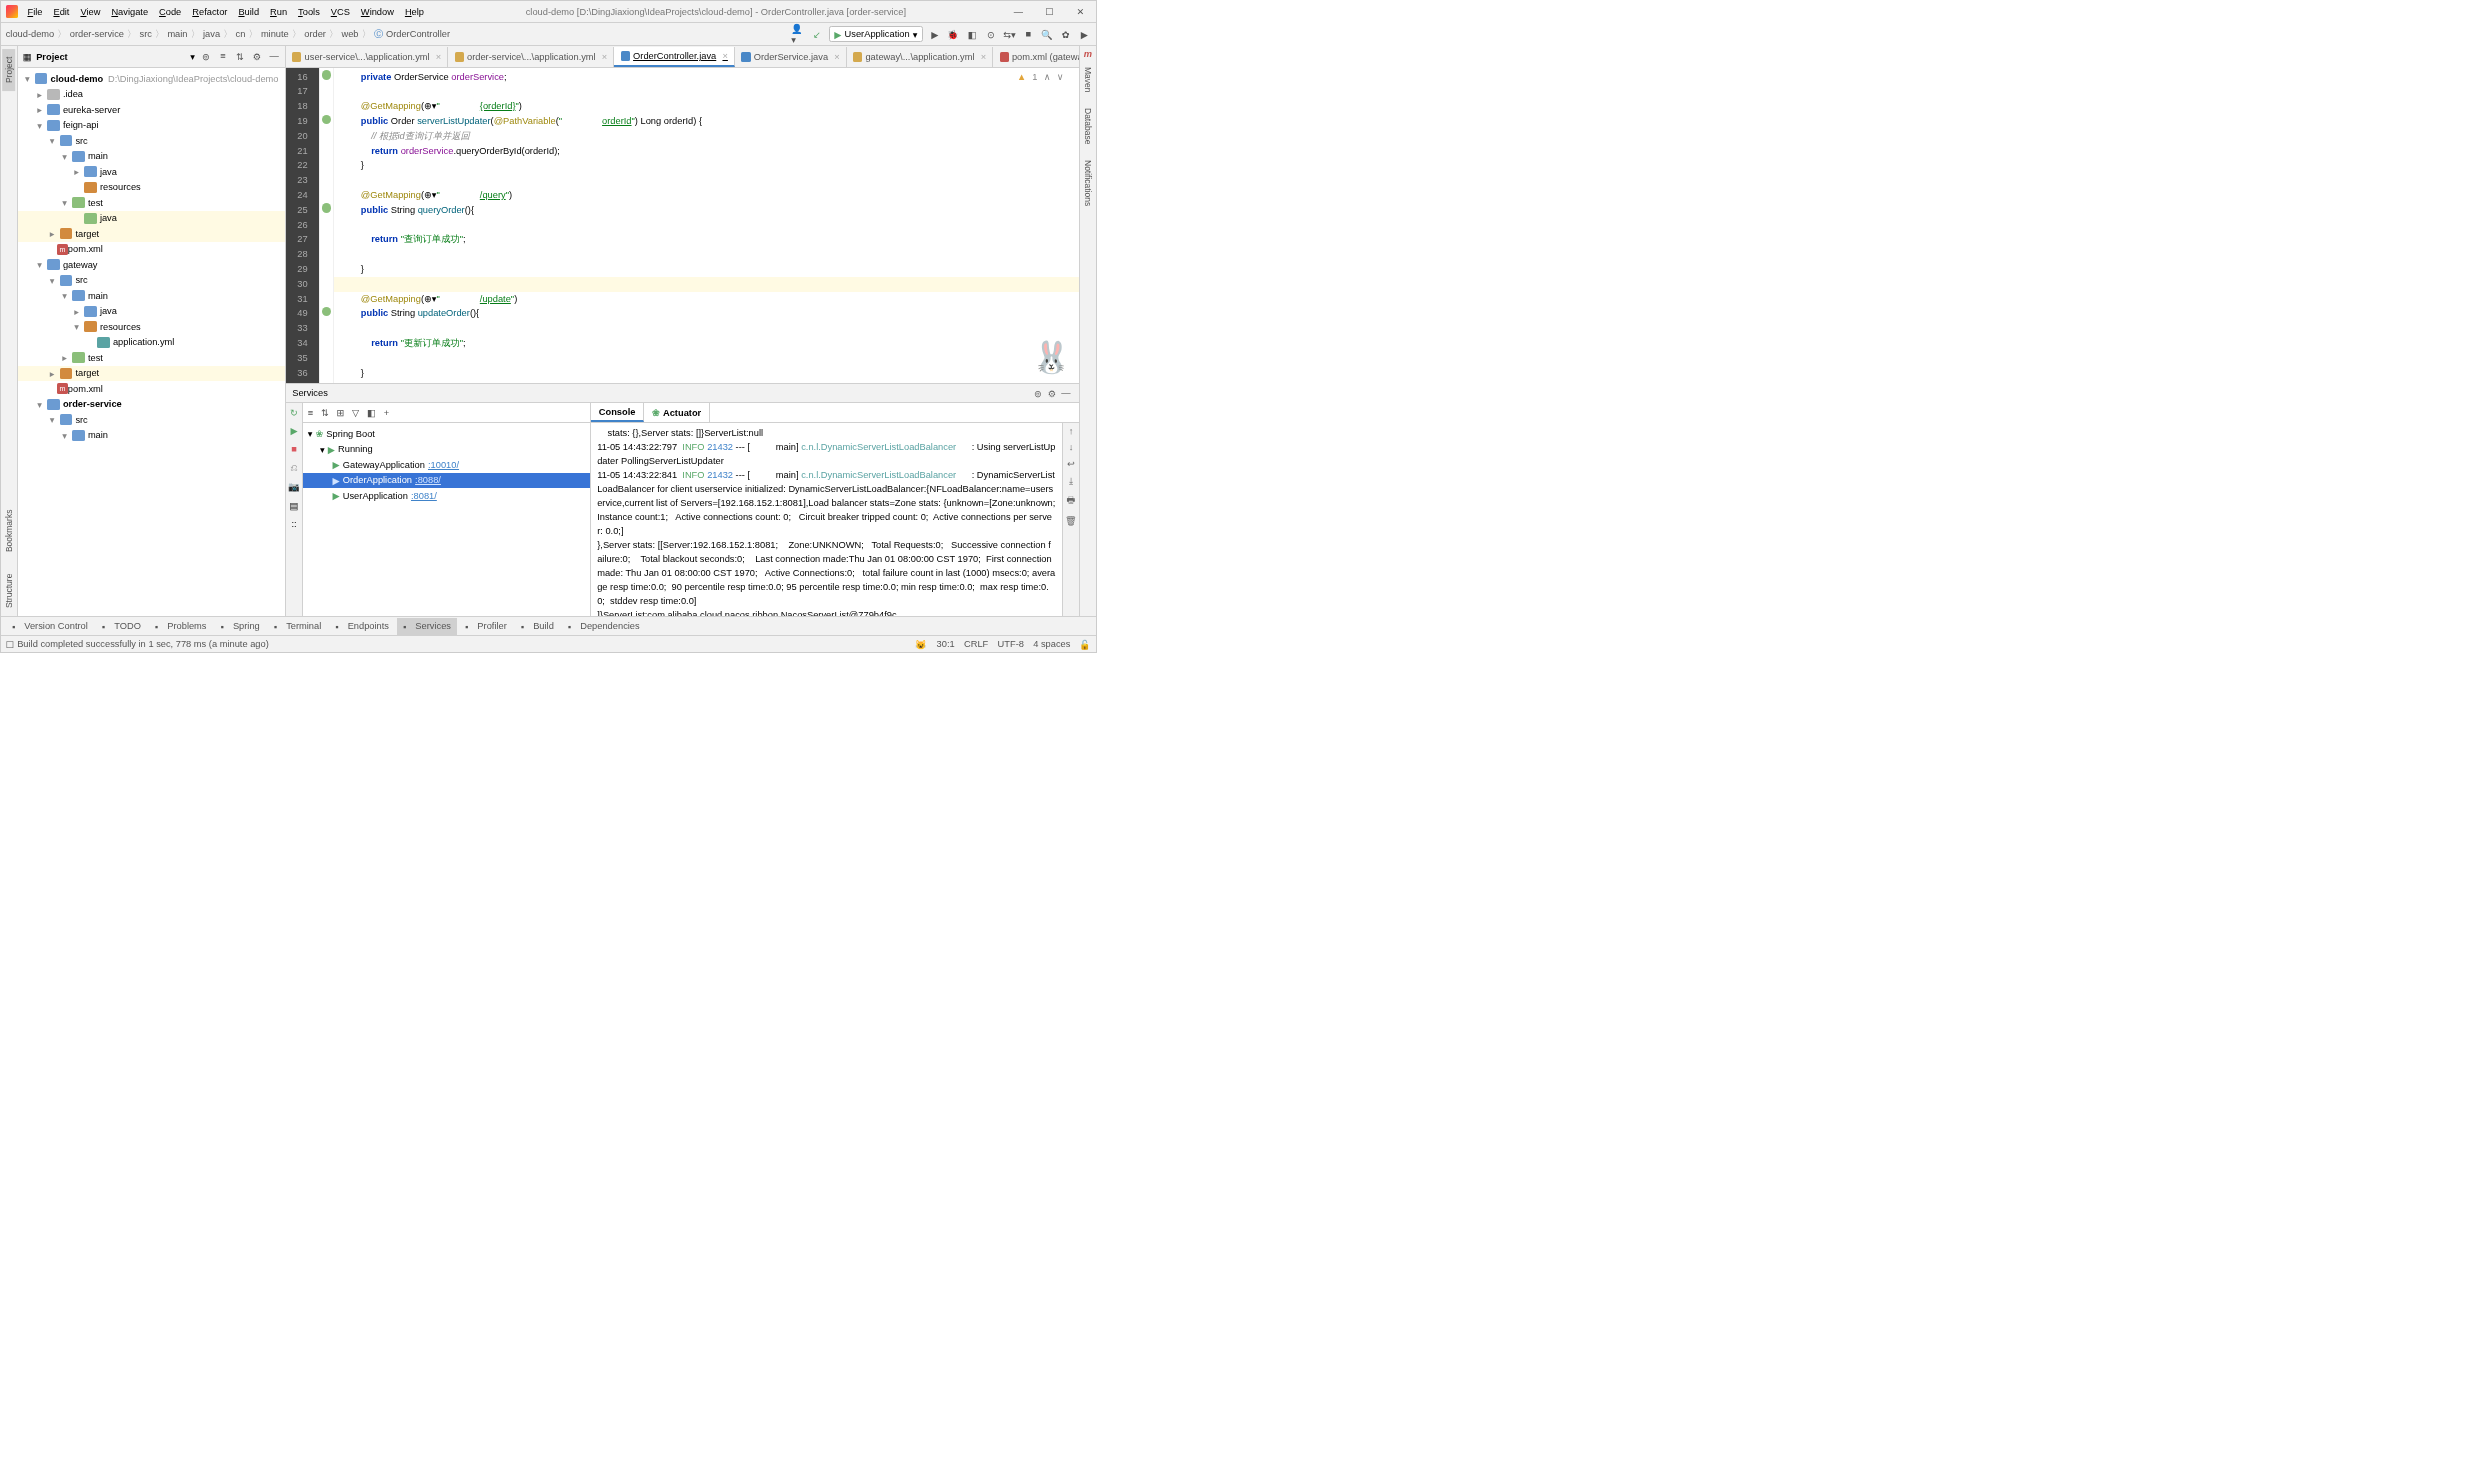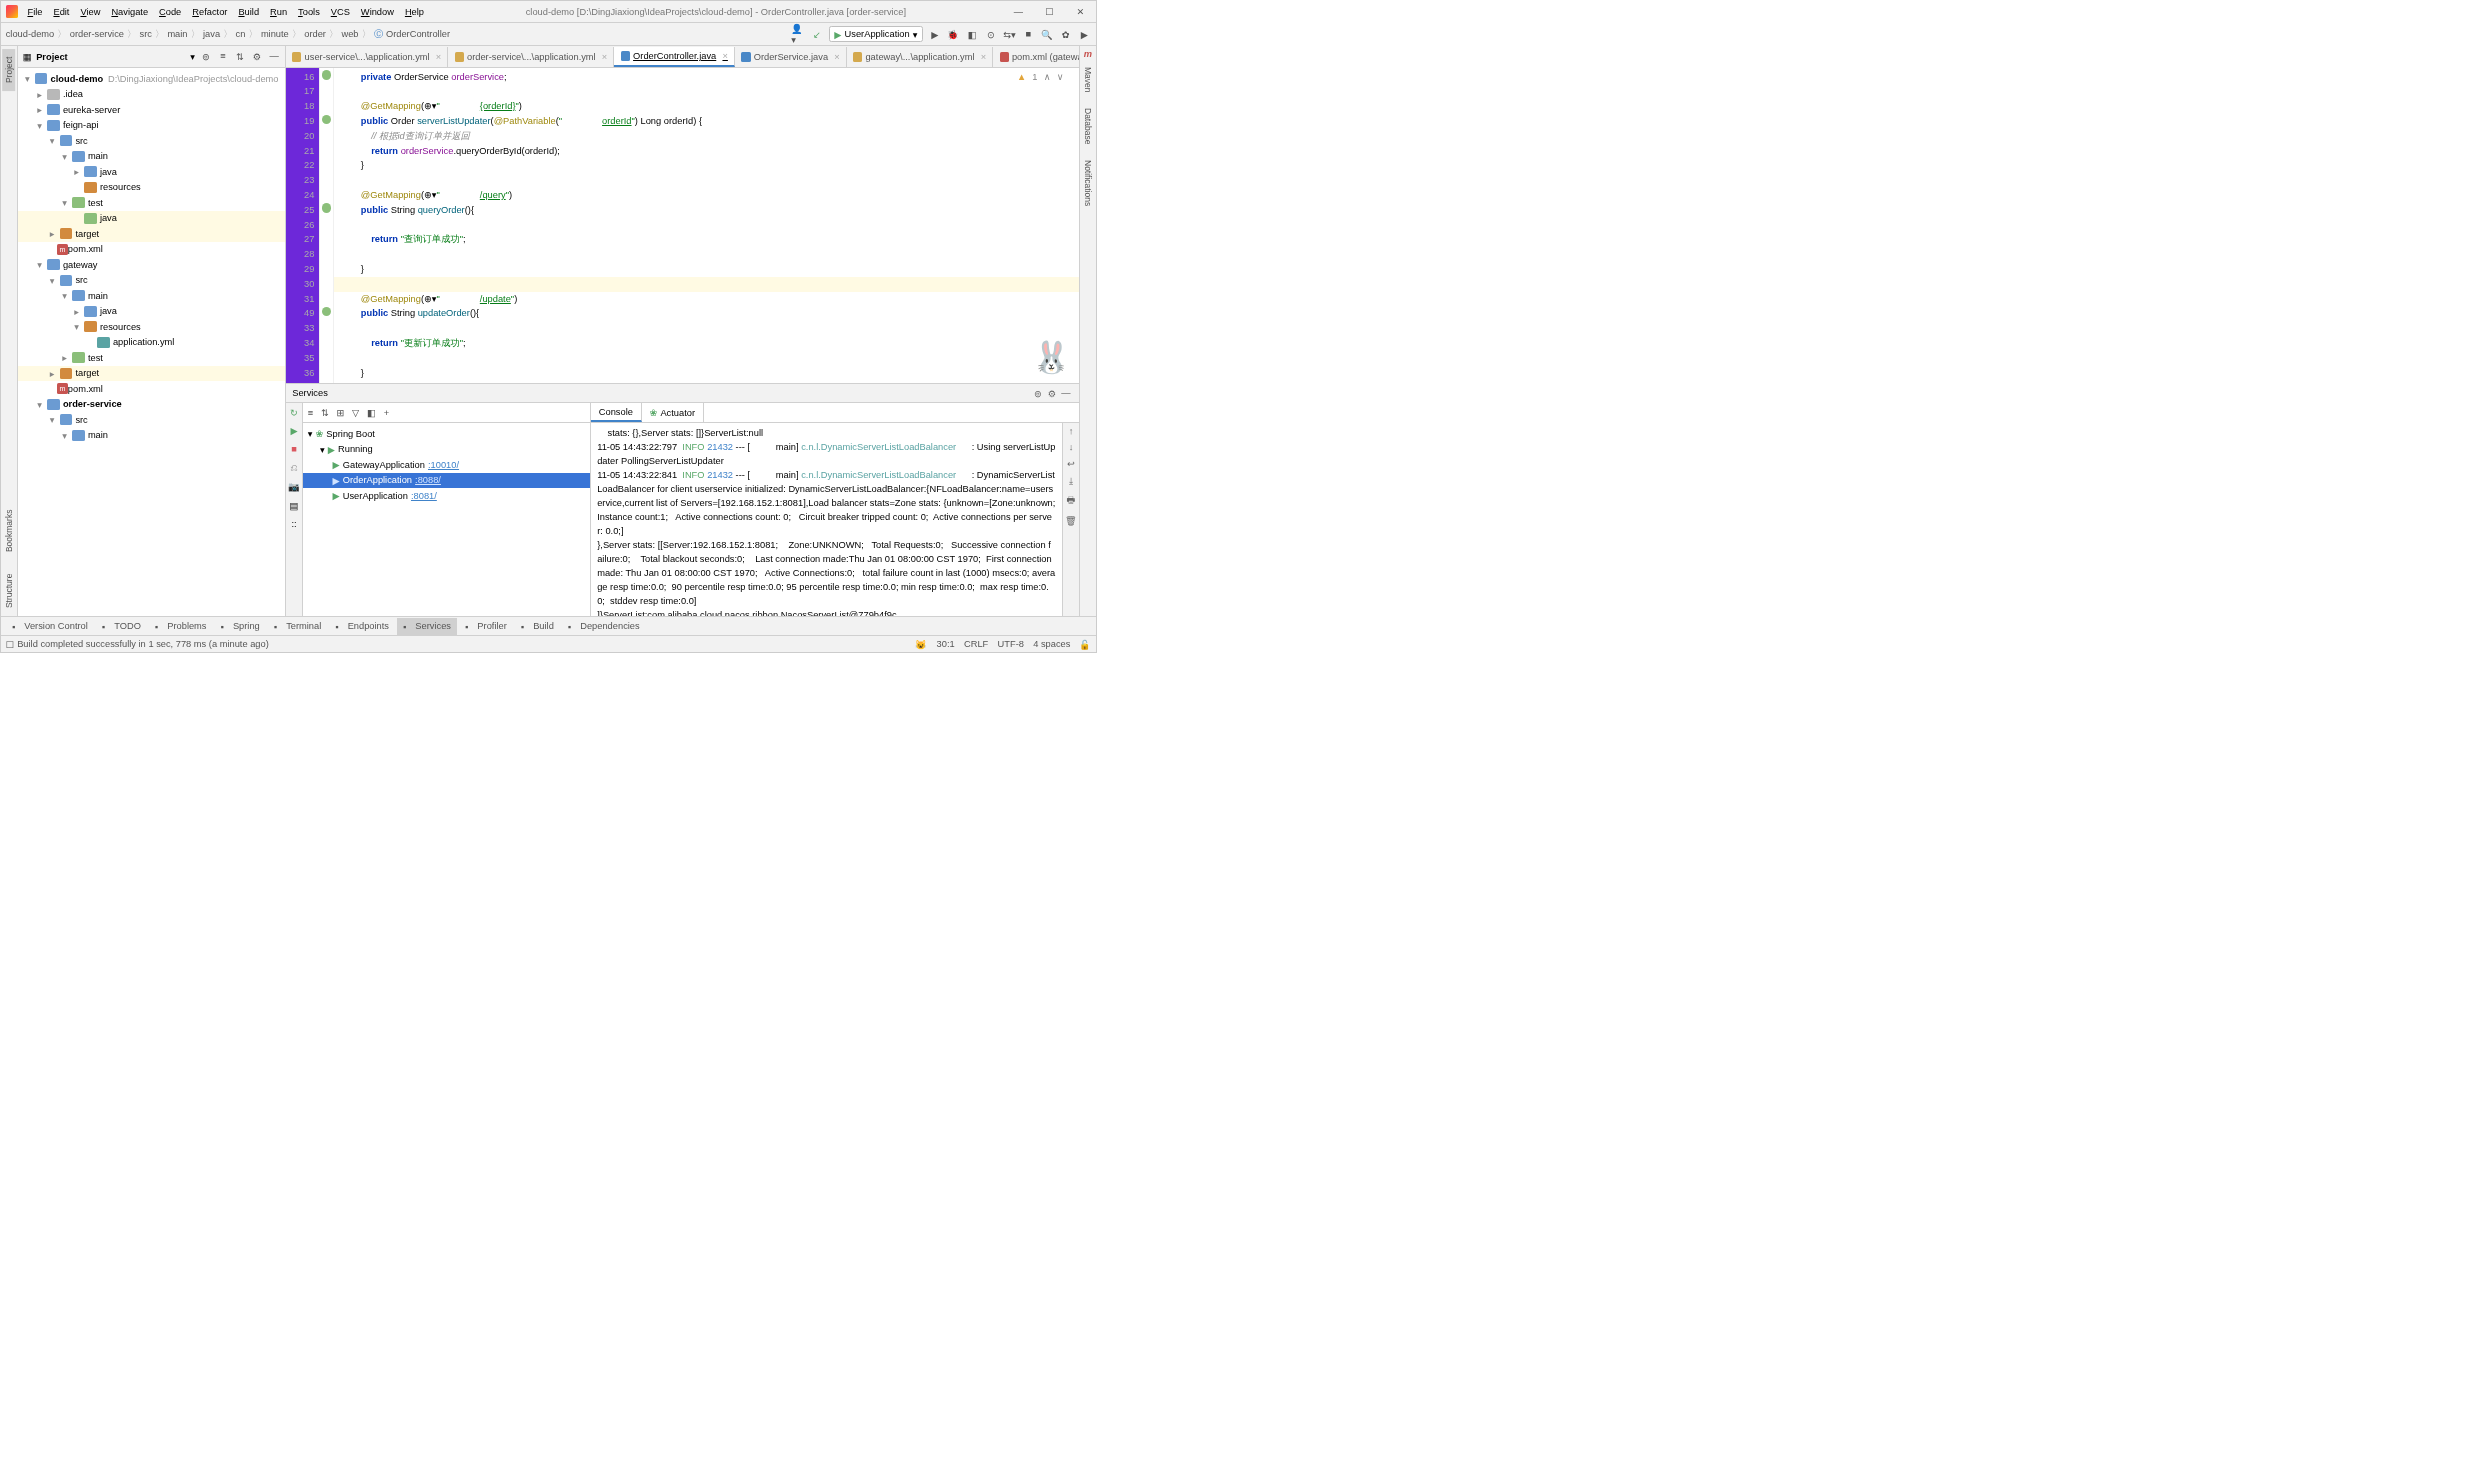--- a/index.html
+++ b/index.html
@@ -58,21 +58,21 @@
 .tabs { height:22px; display:flex; align-items:flex-end; background:#f2f2f2; border-bottom:0.8px solid #d0d0d0; overflow:hidden; }
 .tab { height:20px; padding:0 6.2px; display:flex; align-items:center; gap:3.1px; border-right:0.8px solid #d0d0d0; background:#f2f2f2; color:#555; cursor:pointer; white-space:nowrap; }
 .tab.active { background:#fff; border-bottom:2.3px solid #4083c9; color:#000;text-decoration:underline; }
 .tab .x { color:#aaa; margin-left:3.1px; }
 .tab .ti { width:9.3px; height:9.3px; border-radius:1.6px; }
 .ti-y { background:#d4a94e; }
 .ti-c { background:#4a88c7; border-radius:50%; }
 .ti-m { background:#c75450; }
 
 .code { flex:1; display:flex; font-family:"JetBrains Mono",Consolas,monospace; font-size:10px; overflow:hidden; position:relative; background:#fff; }
-.gutter { width:34px; background:#6d28d9; text-align:right; padding:1.6px 4.7px; color:#aaa; border-right:0.8px solid #eee; user-select:none; }
+.gutter { width:34px; background:#404040; text-align:center; padding:1.6px 4.7px; color:#aaa; border-right:0.8px solid #eee; user-select:none; }
 .gutter div { height:14.8px; line-height:14.8px; position:relative; }
 .gut2 { width:14px; background:#fff; border-right:0.8px solid #f0f0f0; }
 .gut2 div { height:14.8px; position:relative; }
 .gutmark { position:absolute; right:1.6px; top:2.3px; width:9.3px; height:9.3px; border-radius:50%; background:#8bbf7a; }
 .codetext { flex:1; padding:1.6px 0; overflow:auto; }
 .codetext .ln { height:14.8px; line-height:14.8px; white-space:pre; padding-left:6.2px; }
 .ln.hl { background:#fffae3; }
 .kw { color:#0033b3; font-weight:bold; }
 .ann { color:#9e880d; }
 .str { color:#067d17; }
@@ -93,21 +93,21 @@
 .svc .sside div { width:12.4px; height:12.4px; display:flex; align-items:center; justify-content:center; cursor:pointer; }
 .svc .stree { width:288px; border-right:0.8px solid #d0d0d0; display:flex; flex-direction:column; }
 .svc .stbar { height:20px; border-bottom:0.8px solid #d0d0d0; display:flex; align-items:center; padding:0 4.7px; gap:7.8px; color:#555; }
 .svc .stbar span { cursor:pointer; }
 .svc .stree-body { flex:1; padding:3.1px 0; overflow:auto; }
 .svc .srow { height:15.5px; display:flex; align-items:center; padding-left:4.7px; gap:3.1px; cursor:pointer; }
 .svc .srow.sel { background:#3874d6; color:#fff; }
 .svc .srow .port { color:#4083c9; text-decoration:underline; }
 .svc .srow.sel .port { color:#cfe2ff; }
 .svc .scont-wrap { flex:1; display:flex; flex-direction:column; min-width:0; }
-.svc .sc-tabs { height:20px; border-bottom:0.8px solid #d0d0d0; display:flex; align-items:flex-end; }
+.svc .sc-tabs { height:20px; border-bottom:0.8px solid #d0d0d0; display:flex; align-items:flex-end;font-weight:bold; }
 .svc .sc-tab { height:18.7px; padding:0 7.8px; display:flex; align-items:center; gap:3.1px; border-right:0.8px solid #d0d0d0; cursor:pointer; }
 .svc .sc-tab.active { border-bottom:2.3px solid #4083c9; }
 .svc .scont-body { flex:1; display:flex; min-height:0; }
 .svc .console { flex:1; font-family:Consolas,monospace; font-size:9.7px; padding:3.1px 6.2px; overflow:auto; white-space:pre-wrap; word-break:break-all; line-height:14px; }
 .cinfo { color:#59a869; }
 .cpid { color:#4083c9; }
 .clog { color:#5aa3a3; }
 .svc .sright { width:17px; background:#f2f2f2; border-left:0.8px solid #d0d0d0; display:flex; flex-direction:column; align-items:center; padding-top:3.1px; gap:6.2px; color:#666; }
 .svc .sright div { cursor:pointer; }
 

